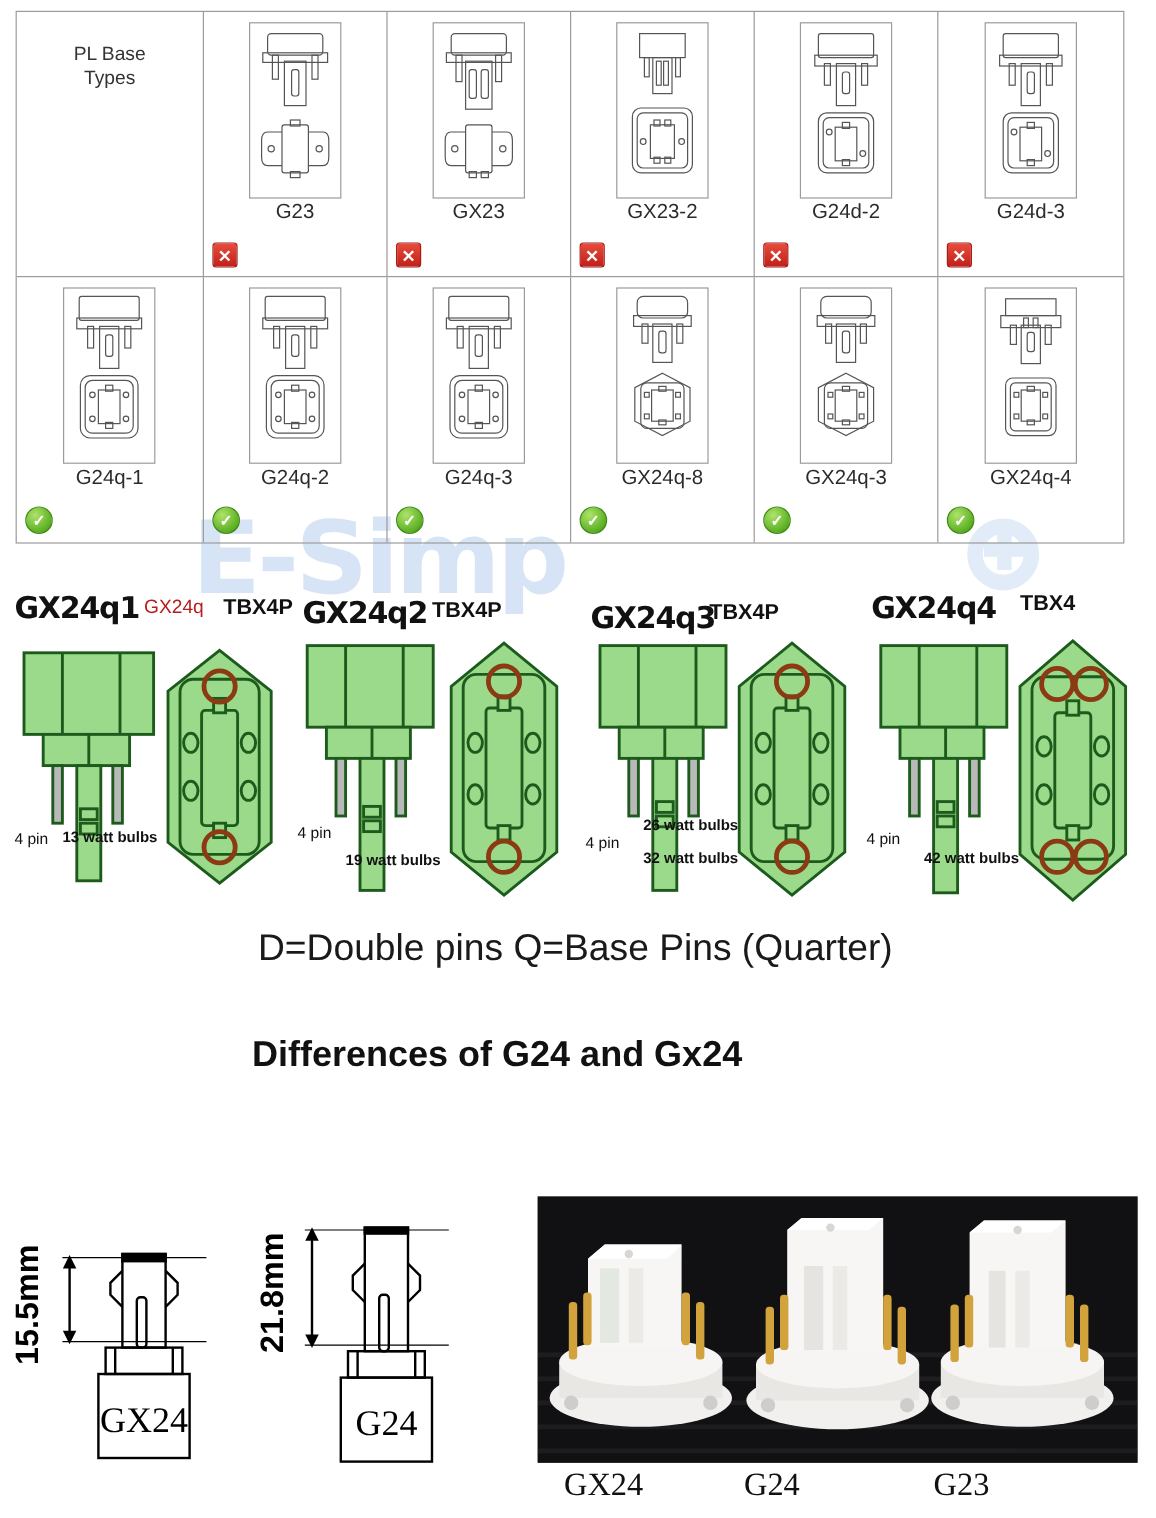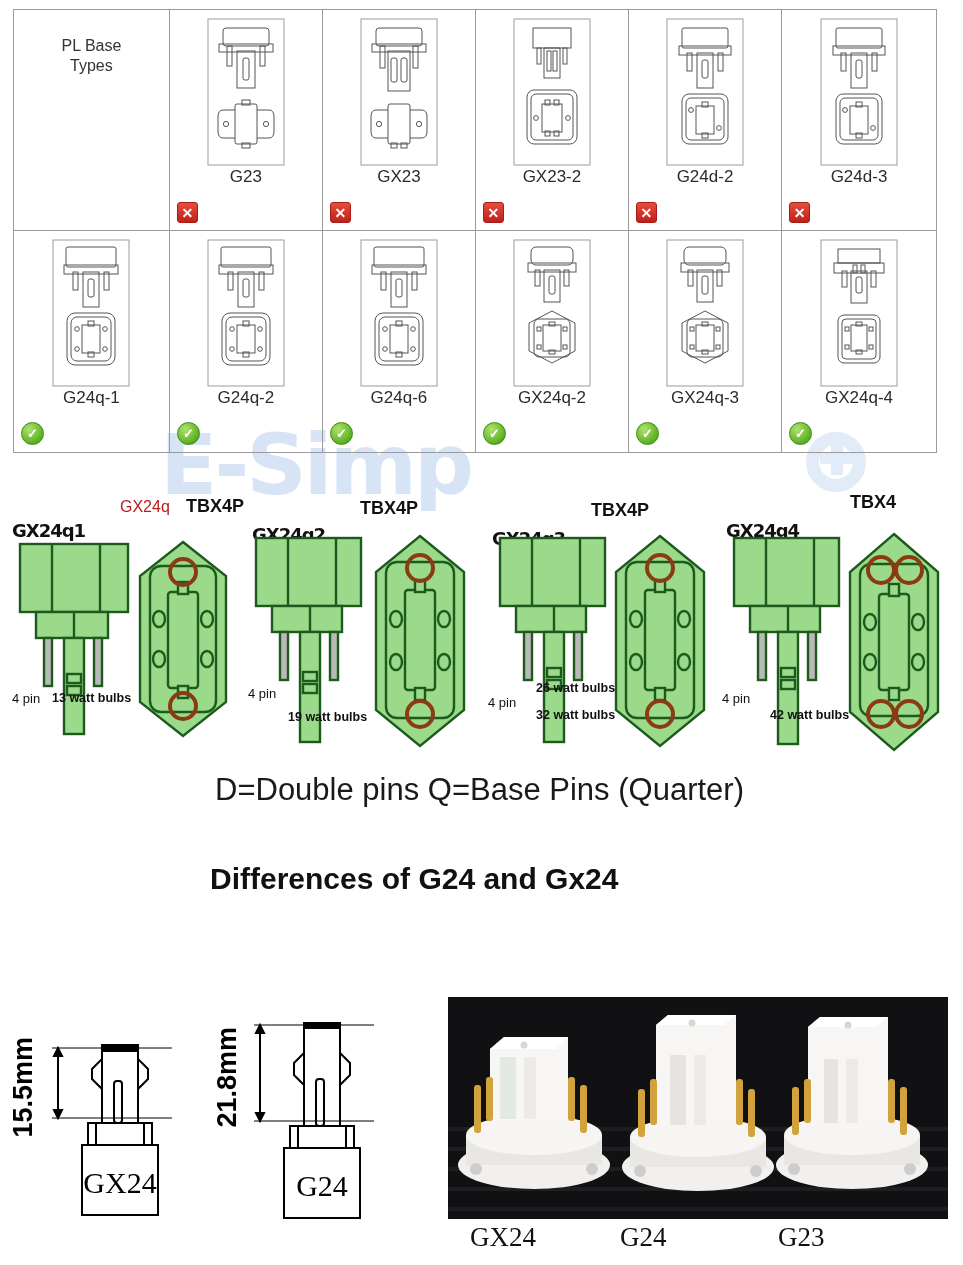--- a/index.html
+++ b/index.html
@@ -34,21 +34,21 @@
   .mark.ok{width:21px;height:21px;border-radius:50%;
         background:radial-gradient(circle at 35% 30%,#aee36a,#5cb024 70%,#3f8a16);
         border:1px solid #3f8a16;color:#fff;font-size:13px;font-weight:700;line-height:1;}
 
   .art{margin-top:8px;}
 
   
   #greenrow{position:absolute;left:0;top:486px;width:963px;height:275px;z-index:12;}
   .gblock{position:absolute;top:0;width:240px;height:275px;}
   .gtitle{position:absolute;font-family:"DejaVu Sans",sans-serif;font-weight:700;
-          font-size:18px;color:#111;letter-spacing:-1px;margin-top:28px;}
+          font-size:25px;color:#111;letter-spacing:-1px;}
   .gsub{position:absolute;font-size:16px;color:#b91c1c;}
   .gsmall{position:absolute;font-size:18px;color:#111;font-weight:600;}
   .gpin{position:absolute;font-size:13px;color:#111;}
   .gwatt{position:absolute;font-size:12.5px;color:#111;font-weight:600;}
 
   
   #dq{position:absolute;left:215px;top:772px;font-size:31px;color:#1a1a1a;
       font-family:"Liberation Sans",sans-serif;z-index:12;}
   #difftitle{position:absolute;left:210px;top:862px;font-size:30px;font-weight:700;
       color:#111;font-family:"Liberation Sans",sans-serif;z-index:12;}
@@ -254,21 +254,21 @@
         <rect x="15" y="74" width="48" height="52" rx="8" fill="none" stroke="#555"></rect>
         <rect x="19" y="78" width="40" height="44" rx="6" fill="none" stroke="#555"></rect>
         <rect x="30" y="86" width="18" height="28" fill="none" stroke="#555"></rect>
         <circle cx="25" cy="90" r="2.3" fill="none" stroke="#555"></circle>
         <circle cx="53" cy="90" r="2.3" fill="none" stroke="#555"></circle>
         <circle cx="25" cy="110" r="2.3" fill="none" stroke="#555"></circle>
         <circle cx="53" cy="110" r="2.3" fill="none" stroke="#555"></circle>
         <rect x="36" y="82" width="6" height="5" fill="none" stroke="#555"></rect>
         <rect x="36" y="113" width="6" height="5" fill="none" stroke="#555"></rect>
       </svg>
-      <div class="cellcap">G24q-6</div>
+      <div class="cellcap">G24q-3</div>
       <div class="mark ok">✓</div>
     </div>
 
     <div class="tcell" style="width:16.6%">
       <svg class="art" width="78" height="148" viewBox="0 0 78 148">
         <rect x="1" y="1" width="76" height="146" fill="none" stroke="#9b9b9b"></rect>
         <rect x="18" y="8" width="42" height="18" rx="5" fill="none" stroke="#555"></rect>
         <rect x="15" y="24" width="48" height="9" fill="none" stroke="#555"></rect>
         <rect x="22" y="31" width="5" height="16" fill="none" stroke="#555"></rect>
         <rect x="51" y="31" width="5" height="16" fill="none" stroke="#555"></rect>
@@ -277,21 +277,21 @@
         <path d="M39 72 L62 84 L62 112 L39 124 L16 112 L16 84 Z" fill="none" stroke="#555"></path>
         <rect x="21" y="80" width="36" height="38" rx="5" fill="none" stroke="#555"></rect>
         <rect x="30" y="86" width="18" height="26" fill="none" stroke="#555"></rect>
         <rect x="24" y="88" width="4" height="4" fill="none" stroke="#555"></rect>
         <rect x="50" y="88" width="4" height="4" fill="none" stroke="#555"></rect>
         <rect x="24" y="106" width="4" height="4" fill="none" stroke="#555"></rect>
         <rect x="50" y="106" width="4" height="4" fill="none" stroke="#555"></rect>
         <rect x="36" y="83" width="6" height="4" fill="none" stroke="#555"></rect>
         <rect x="36" y="111" width="6" height="4" fill="none" stroke="#555"></rect>
       </svg>
-      <div class="cellcap">GX24q-2</div>
+      <div class="cellcap">GX24q-8</div>
       <div class="mark ok">✓</div>
     </div>
 
     <div class="tcell" style="width:16.6%">
       <svg class="art" width="78" height="148" viewBox="0 0 78 148">
         <rect x="1" y="1" width="76" height="146" fill="none" stroke="#9b9b9b"></rect>
         <rect x="18" y="8" width="42" height="18" rx="5" fill="none" stroke="#555"></rect>
         <rect x="15" y="24" width="48" height="9" fill="none" stroke="#555"></rect>
         <rect x="22" y="31" width="5" height="16" fill="none" stroke="#555"></rect>
         <rect x="51" y="31" width="5" height="16" fill="none" stroke="#555"></rect>

